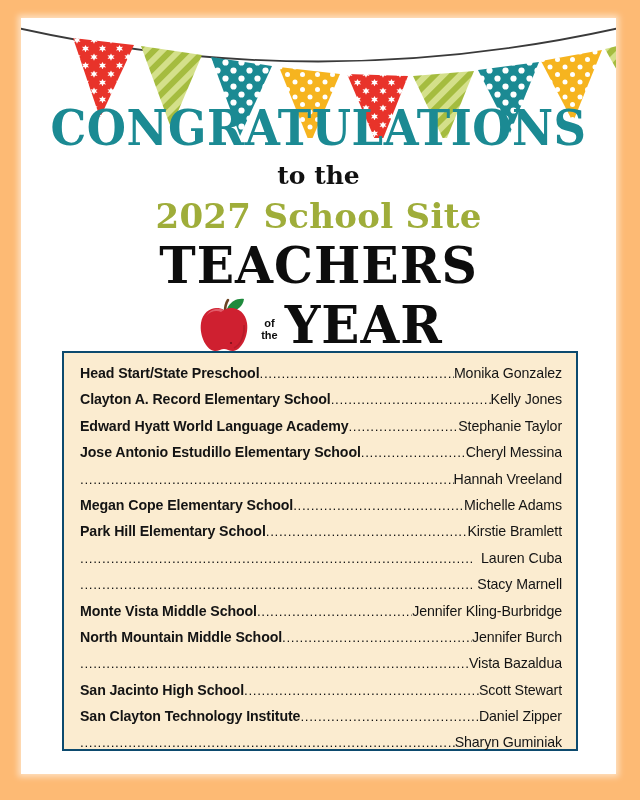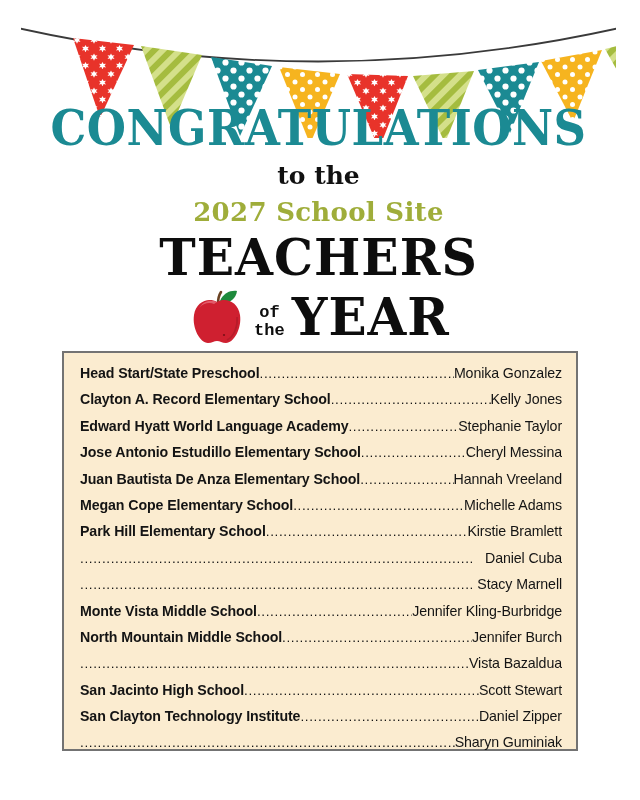--- a/index.html
+++ b/index.html
@@ -11,21 +11,21 @@
     height: 800px;
     overflow: hidden;
     font-family: "Liberation Sans", sans-serif;
     background: #b5263c;
   }
 
   .poster {
     position: relative;
     width: 640px;
     height: 800px;
-    background: #ffffff;
+    background: #fdba74;
     box-sizing: border-box;
   }
 
   
   .page {
     position: absolute;
     left: 21px;
     top: 18px;
     right: 24px;
     bottom: 26px;
@@ -70,21 +70,21 @@
     font-weight: bold;
     font-size: 25px;
     color: #111111;
     line-height: 1;
     margin: 12px 0 4px 0;
   }
 
   .year-line {
     font-family: "DejaVu Serif", serif;
     font-weight: bold;
-    font-size: 26px;
+    font-size: 34px;
     color: #9fad3a;
     line-height: 1;
     margin: 11px 0 0 0;
     letter-spacing: 0.3px;
   }
 
   .teachers {
     font-family: "DejaVu Serif", serif;
     font-weight: bold;
     font-size: 49px;
@@ -105,24 +105,24 @@
   }
 
   .apple-wrap {
     width: 60px;
     height: 58px;
     flex: none;
     position: relative;
   }
 
   .of-the {
-    font-family: Liberation Mono, monospace;
+    font-family: Liberation Sans, sans-serif;
     font-weight: bold;
     color: #0d0d0d;
-    font-size: 17px;
+    font-size: 11px;
     line-height: 1.05;
     text-align: center;
     flex: none;
     padding-top: 10px;
   }
 
   .big-year {
     font-family: "DejaVu Serif", serif;
     font-weight: bold;
     font-size: 50px;
@@ -134,21 +134,21 @@
   }
 
   
   .list-box {
     position: absolute;
     left: 41px;
     top: 333px;
     width: 516px;
     height: 400px;
     background: #fbecd0;
-    border: 2px solid #737373;
+    border: 2px solid #0c4a6e;
     box-sizing: border-box;
     padding: 12px 14px 10px 16px;
   }
 
   .row {
     display: flex;
     align-items: baseline;
     width: 100%;
     height: 26.4px;
     font-size: 14.2px;
@@ -288,37 +288,36 @@
         <span class="school">Edward Hyatt World Language Academy</span>
         <span class="leader">..........................................................................................</span>
         <span class="teacher">Stephanie Taylor</span>
       </div>
       <div class="row">
         <span class="school">Jose Antonio Estudillo Elementary School</span>
         <span class="leader">..........................................................................................</span>
         <span class="teacher">Cheryl Messina</span>
       </div>
       <div class="row">
-        <span class="school">Juan Bautista De Anza Elementary School</span>
         <span class="leader">..........................................................................................</span>
         <span class="teacher">Hannah Vreeland</span>
       </div>
       <div class="row">
         <span class="school">Megan Cope Elementary School</span>
         <span class="leader">..........................................................................................</span>
         <span class="teacher">Michelle Adams</span>
       </div>
       <div class="row">
         <span class="school">Park Hill Elementary School</span>
         <span class="leader">..........................................................................................</span>
         <span class="teacher">Kirstie Bramlett</span>
       </div>
       <div class="row">
         <span class="leader">..........................................................................................</span>
-        <span class="teacher">Daniel Cuba</span>
+        <span class="teacher">Lauren Cuba</span>
       </div>
       <div class="row">
         <span class="leader">..........................................................................................</span>
         <span class="teacher">Stacy Marnell</span>
       </div>
       <div class="row">
         <span class="school">Monte Vista Middle School</span>
         <span class="leader">..........................................................................................</span>
         <span class="teacher">Jennifer Kling-Burbridge</span>
       </div>

